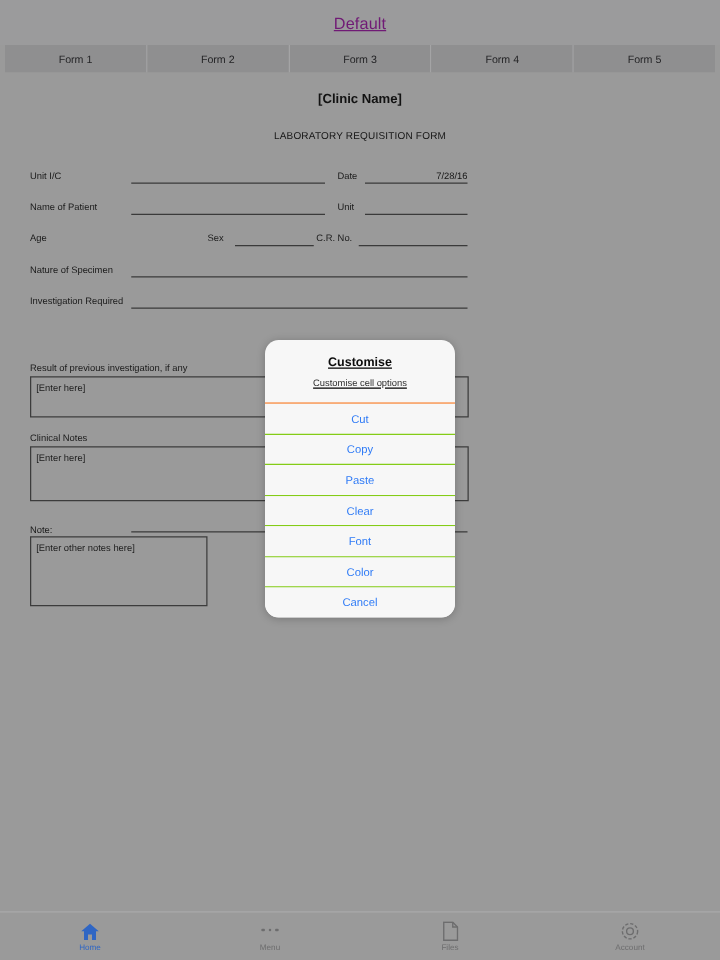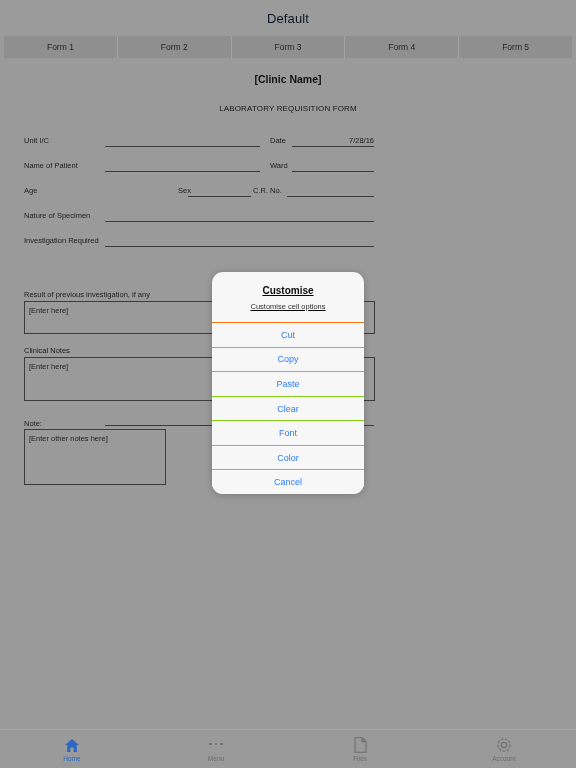--- a/index.html
+++ b/index.html
@@ -22,22 +22,23 @@
     left: 0; top: 0;
     width: 576px;
     height: 36px;
     background: #9b9b9c;
     display: flex;
     align-items: center;
     justify-content: center;
   }
   .nav-title {
     font-size: 13px;
-    color: #0f172a;
+    color: #701a75;
     letter-spacing: .1px;
+    text-decoration: underline;
   }
 
   
   .tab-strip {
     position: absolute;
     left: 0; top: 36px;
     width: 576px;
     height: 22px;
     display: flex;
     padding: 0 4px;
@@ -264,27 +265,27 @@
       <div class="flabel" style="left:24px; top:5px;">Unit I/C</div>
       <div class="fline" style="left:105px; top:15px; width:155px;"></div>
       <div class="flabel" style="left:270px; top:5px;">Date</div>
       <div class="fline" style="left:292px; top:15px; width:82px;"></div>
       <div class="fvalue" style="left:292px; top:5px; width:82px;">7/28/16</div>
     </div>
 
     <div class="frow">
       <div class="flabel" style="left:24px; top:5px;">Name of Patient</div>
       <div class="fline" style="left:105px; top:15px; width:155px;"></div>
-      <div class="flabel" style="left:270px; top:5px;">Ward</div>
+      <div class="flabel" style="left:270px; top:5px;">Unit</div>
       <div class="fline" style="left:292px; top:15px; width:82px;"></div>
     </div>
 
     <div class="frow">
       <div class="flabel" style="left:24px; top:5px;">Age</div>
-      <div class="flabel" style="left:166px; top:5px;margin-left:12px;">Sex</div>
+      <div class="flabel" style="left:166px; top:5px;">Sex</div>
       <div class="fline" style="left:188px; top:15px; width:63px;"></div>
       <div class="flabel" style="left:253px; top:5px;">C.R. No.</div>
       <div class="fline" style="left:287px; top:15px; width:87px;"></div>
     </div>
 
     <div class="frow">
       <div class="flabel" style="left:24px; top:5px;">Nature of Specimen</div>
       <div class="fline" style="left:105px; top:15px; width:269px;"></div>
     </div>
 

